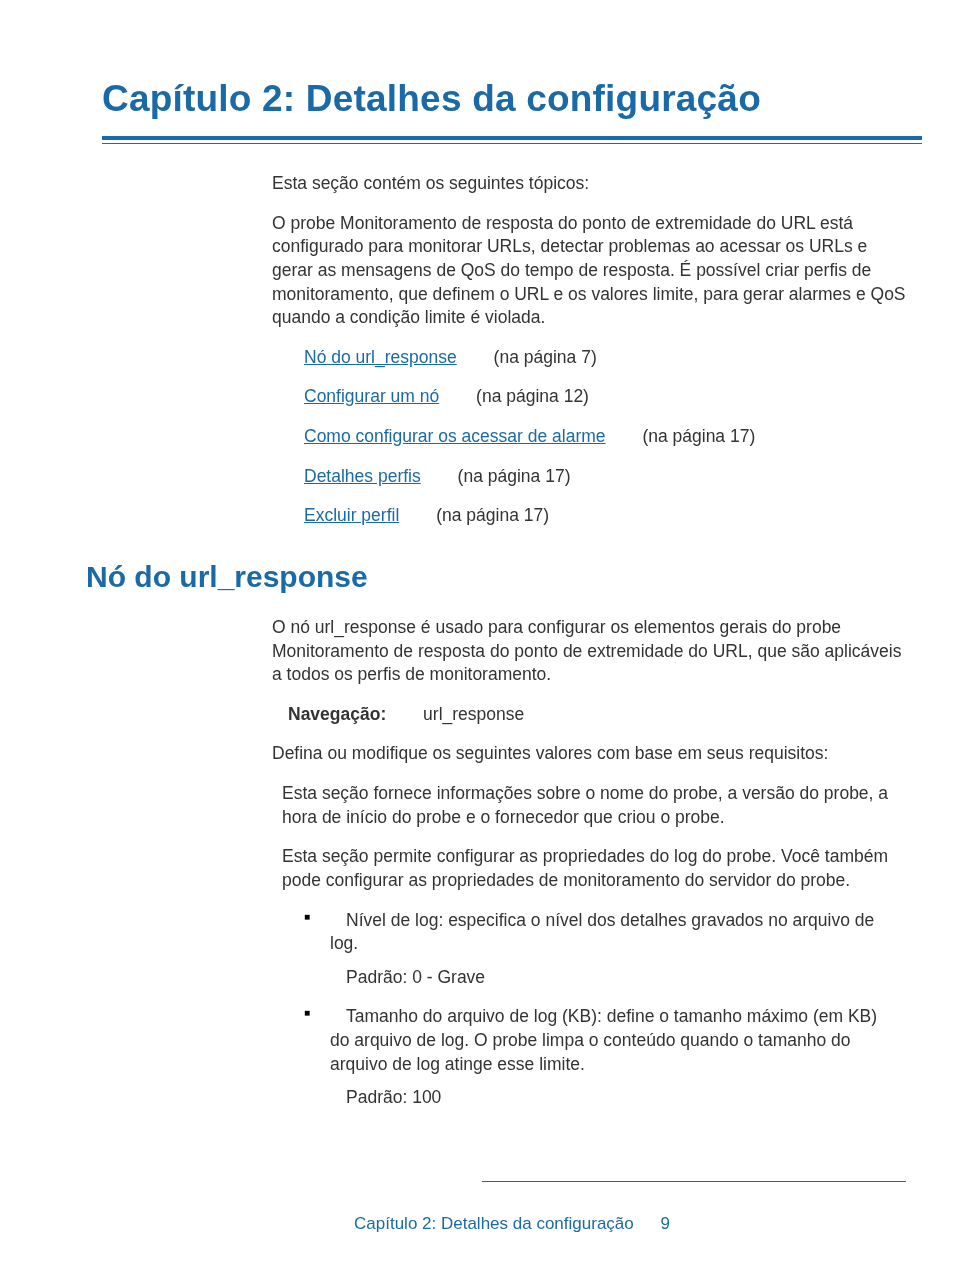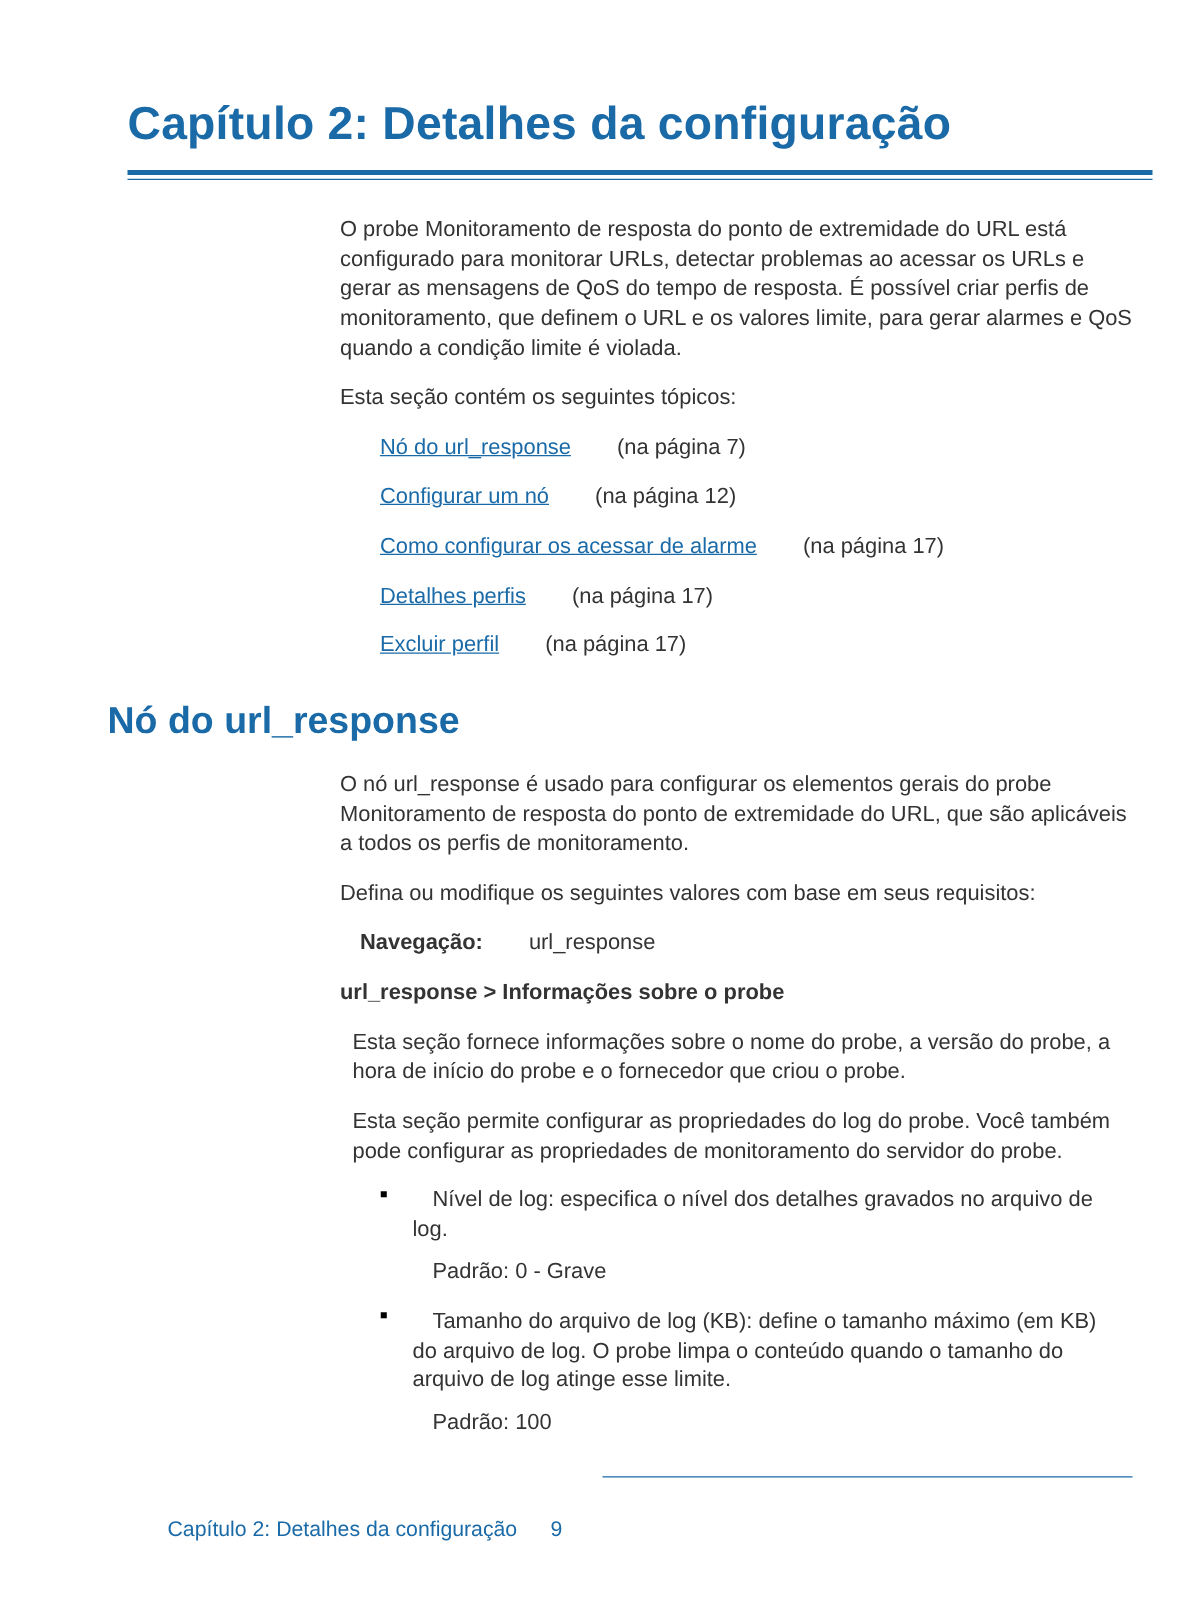--- a/index.html
+++ b/index.html
@@ -79,54 +79,53 @@
     right: 54px;
     left: 54px;
   }
   .footer-rule {
     border: none;
     border-top: 1.5px solid #1a6aa8;
     margin-bottom: 6px;
     margin-left: 380px;
   }
   .footer-text {
-    text-align: left;
+    text-align: center;
     color: #1a6aa8;
     font-size: 17px;
   }
   .footer-text .pnum { display: inline-block; margin-left: 6px; }
 </style>
 </head>
 <body>
 
 <h1 class="chapter-title">Capítulo 2: Detalhes da configuração</h1>
 <hr class="hr-double">
 
 <div class="content-block">
+  <p>Esta seção contém os seguintes tópicos:</p>
   <p>O probe Monitoramento de resposta do ponto de extremidade do URL está configurado para monitorar URLs, detectar problemas ao acessar os URLs e gerar as mensagens de QoS do tempo de resposta. É possível criar perfis de monitoramento, que definem o URL e os valores limite, para gerar alarmes e QoS quando a condição limite é violada.</p>
-  <p>Esta seção contém os seguintes tópicos:</p>
   <ul class="toc-list">
     <li><a class="toc-link">Nó do url_response</a><span> (na página 7)</span></li>
     <li><a class="toc-link">Configurar um nó</a><span> (na página 12)</span></li>
     <li><a class="toc-link">Como configurar os acessar de alarme</a><span> (na página 17)</span></li>
     <li><a class="toc-link">Detalhes perfis</a><span> (na página 17)</span></li>
     <li><a class="toc-link">Excluir perfil</a><span> (na página 17)</span></li>
   </ul>
 </div>
 
 <h2 class="section-title">Nó do url_response</h2>
 
 <div class="content-block">
   <p>O nó url_response é usado para configurar os elementos gerais do probe Monitoramento de resposta do ponto de extremidade do URL, que são aplicáveis a todos os perfis de monitoramento.</p>
-  <p>Defina ou modifique os seguintes valores com base em seus requisitos:</p>
   <p>
     <span class="bold">Navegação:</span><span> url_response</span>
   </p>
+  <p>Defina ou modifique os seguintes valores com base em seus requisitos:</p>
 
-  <p class="bold">url_response &gt; Informações sobre o probe</p>
   <p class="sub-indent">Esta seção fornece informações sobre o nome do probe, a versão do probe, a hora de início do probe e o fornecedor que criou o probe.</p>
 
   <p class="sub-indent">Esta seção permite configurar as propriedades do log do probe. Você também pode configurar as propriedades de monitoramento do servidor do probe.</p>
 
   <ul class="bullet-list">
     <li>
       <span>Nível de log: especifica o nível dos detalhes gravados no arquivo de log.</span>
       <div class="padrao">Padrão: 0 - Grave</div>
     </li>
     <li>

